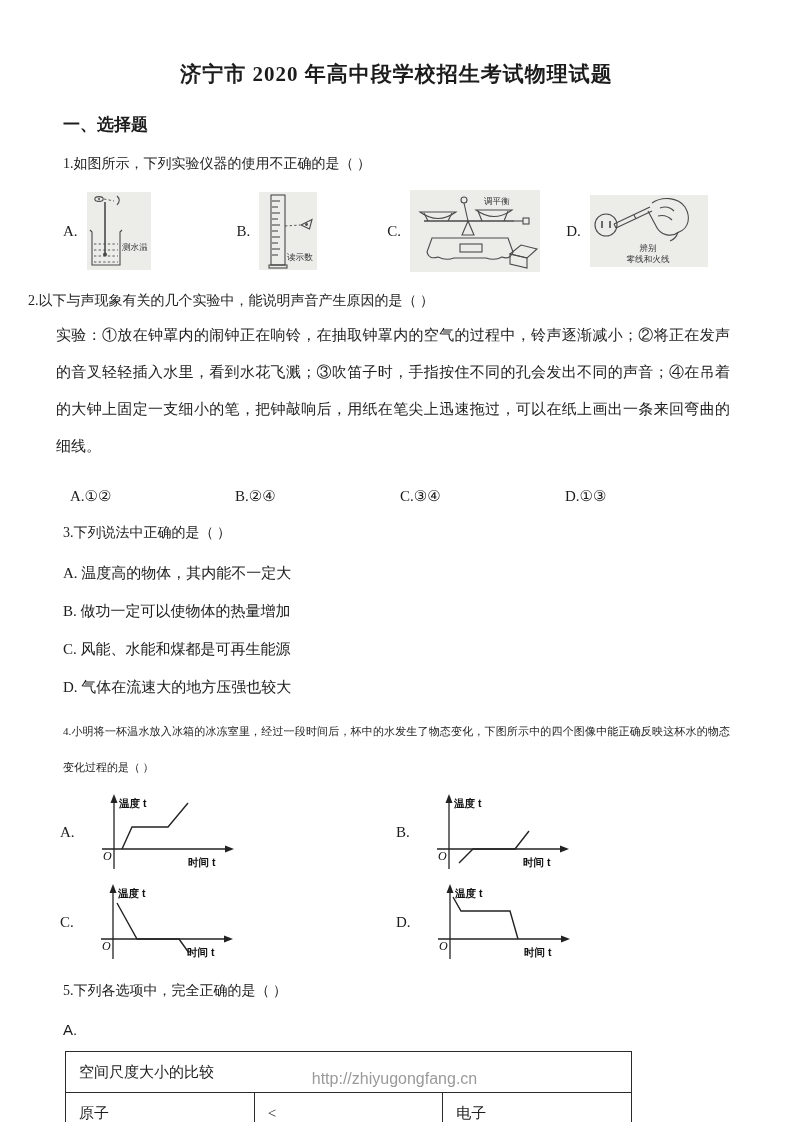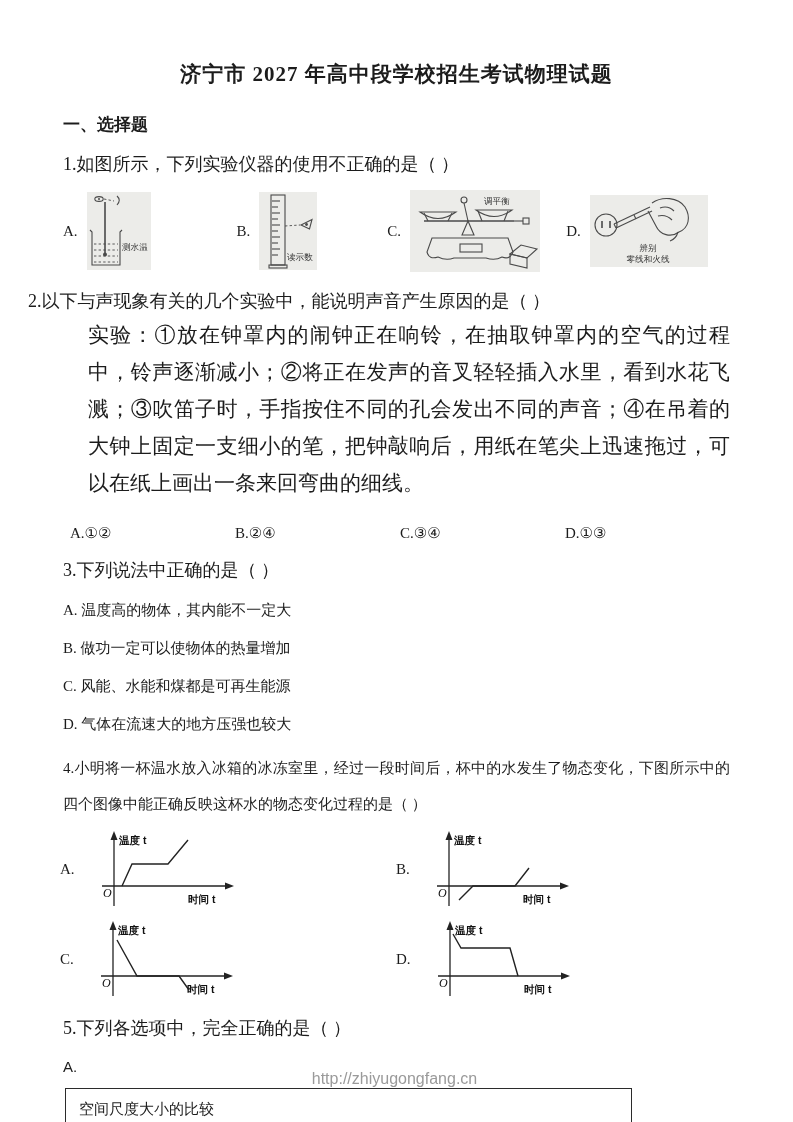--- a/index.html
+++ b/index.html
@@ -18,23 +18,23 @@
     text-align:center;
     font-size:21px;
     font-weight:bold;
     letter-spacing:1px;
   }
   .section-heading {
     margin:25px 4px 0 63px;
     font-size:17px;
     font-weight:bold;
   }
-  .stem { margin:16px 65px 0 63px; font-size:18px; line-height:24px; }
-  .stem-wrap { margin:16px 63px 0 63px; font-size:15px; line-height:36px; text-align:justify; }
-  .q2-body { margin:4px 63px 0 88px; font-size:21px; line-height:37px; text-align:justify; }
+  .stem { margin:16px 65px 0 63px; font-size:14px; line-height:24px; }
+  .stem-wrap { margin:16px 63px 0 63px; font-size:11px; line-height:36px; text-align:justify; }
+  .q2-body { margin:4px 63px 0 56px; font-size:15px; line-height:37px; text-align:justify; }
 
   
   .fig-row { margin:14px 0 0 63px; display:flex; align-items:center; }
   .fig-item { display:flex; align-items:center; gap:9px; }
   .fig-label { font-size:15px; }
   .fig-box { background:#ecece9; display:block; }
   .m2 { margin-left:86px; } .m3 { margin-left:70px; } .m4 { margin-left:26px; }
   .ln { stroke:#4a4a4a; stroke-width:1.1; fill:none; }
   .lnth { stroke:#4a4a4a; stroke-width:1.6; fill:none; }
   .dash { stroke:#4a4a4a; stroke-width:0.9; fill:none; stroke-dasharray:2.4 2.2; }
@@ -74,21 +74,21 @@
     color:#9a9a9a;
     font-size:16px;
     font-family:"Liberation Sans","DejaVu Sans",sans-serif;
   }
 </style>
 </head>
 <body>
 
 <div class="page">
 
-  <div class="title">济宁市 2027 年高中段学校招生考试物理试题</div>
+  <div class="title">济宁市 2020 年高中段学校招生考试物理试题</div>
 
   <div class="section-heading">一、选择题</div>
 
   <div class="stem">1.如图所示，下列实验仪器的使用不正确的是（      ）</div>
 
   <div class="fig-row">
 
     <div class="fig-item">
       <span class="fig-label">A.</span>
       <svg class="fig-box" width="64" height="78" viewBox="0 0 64 78">

